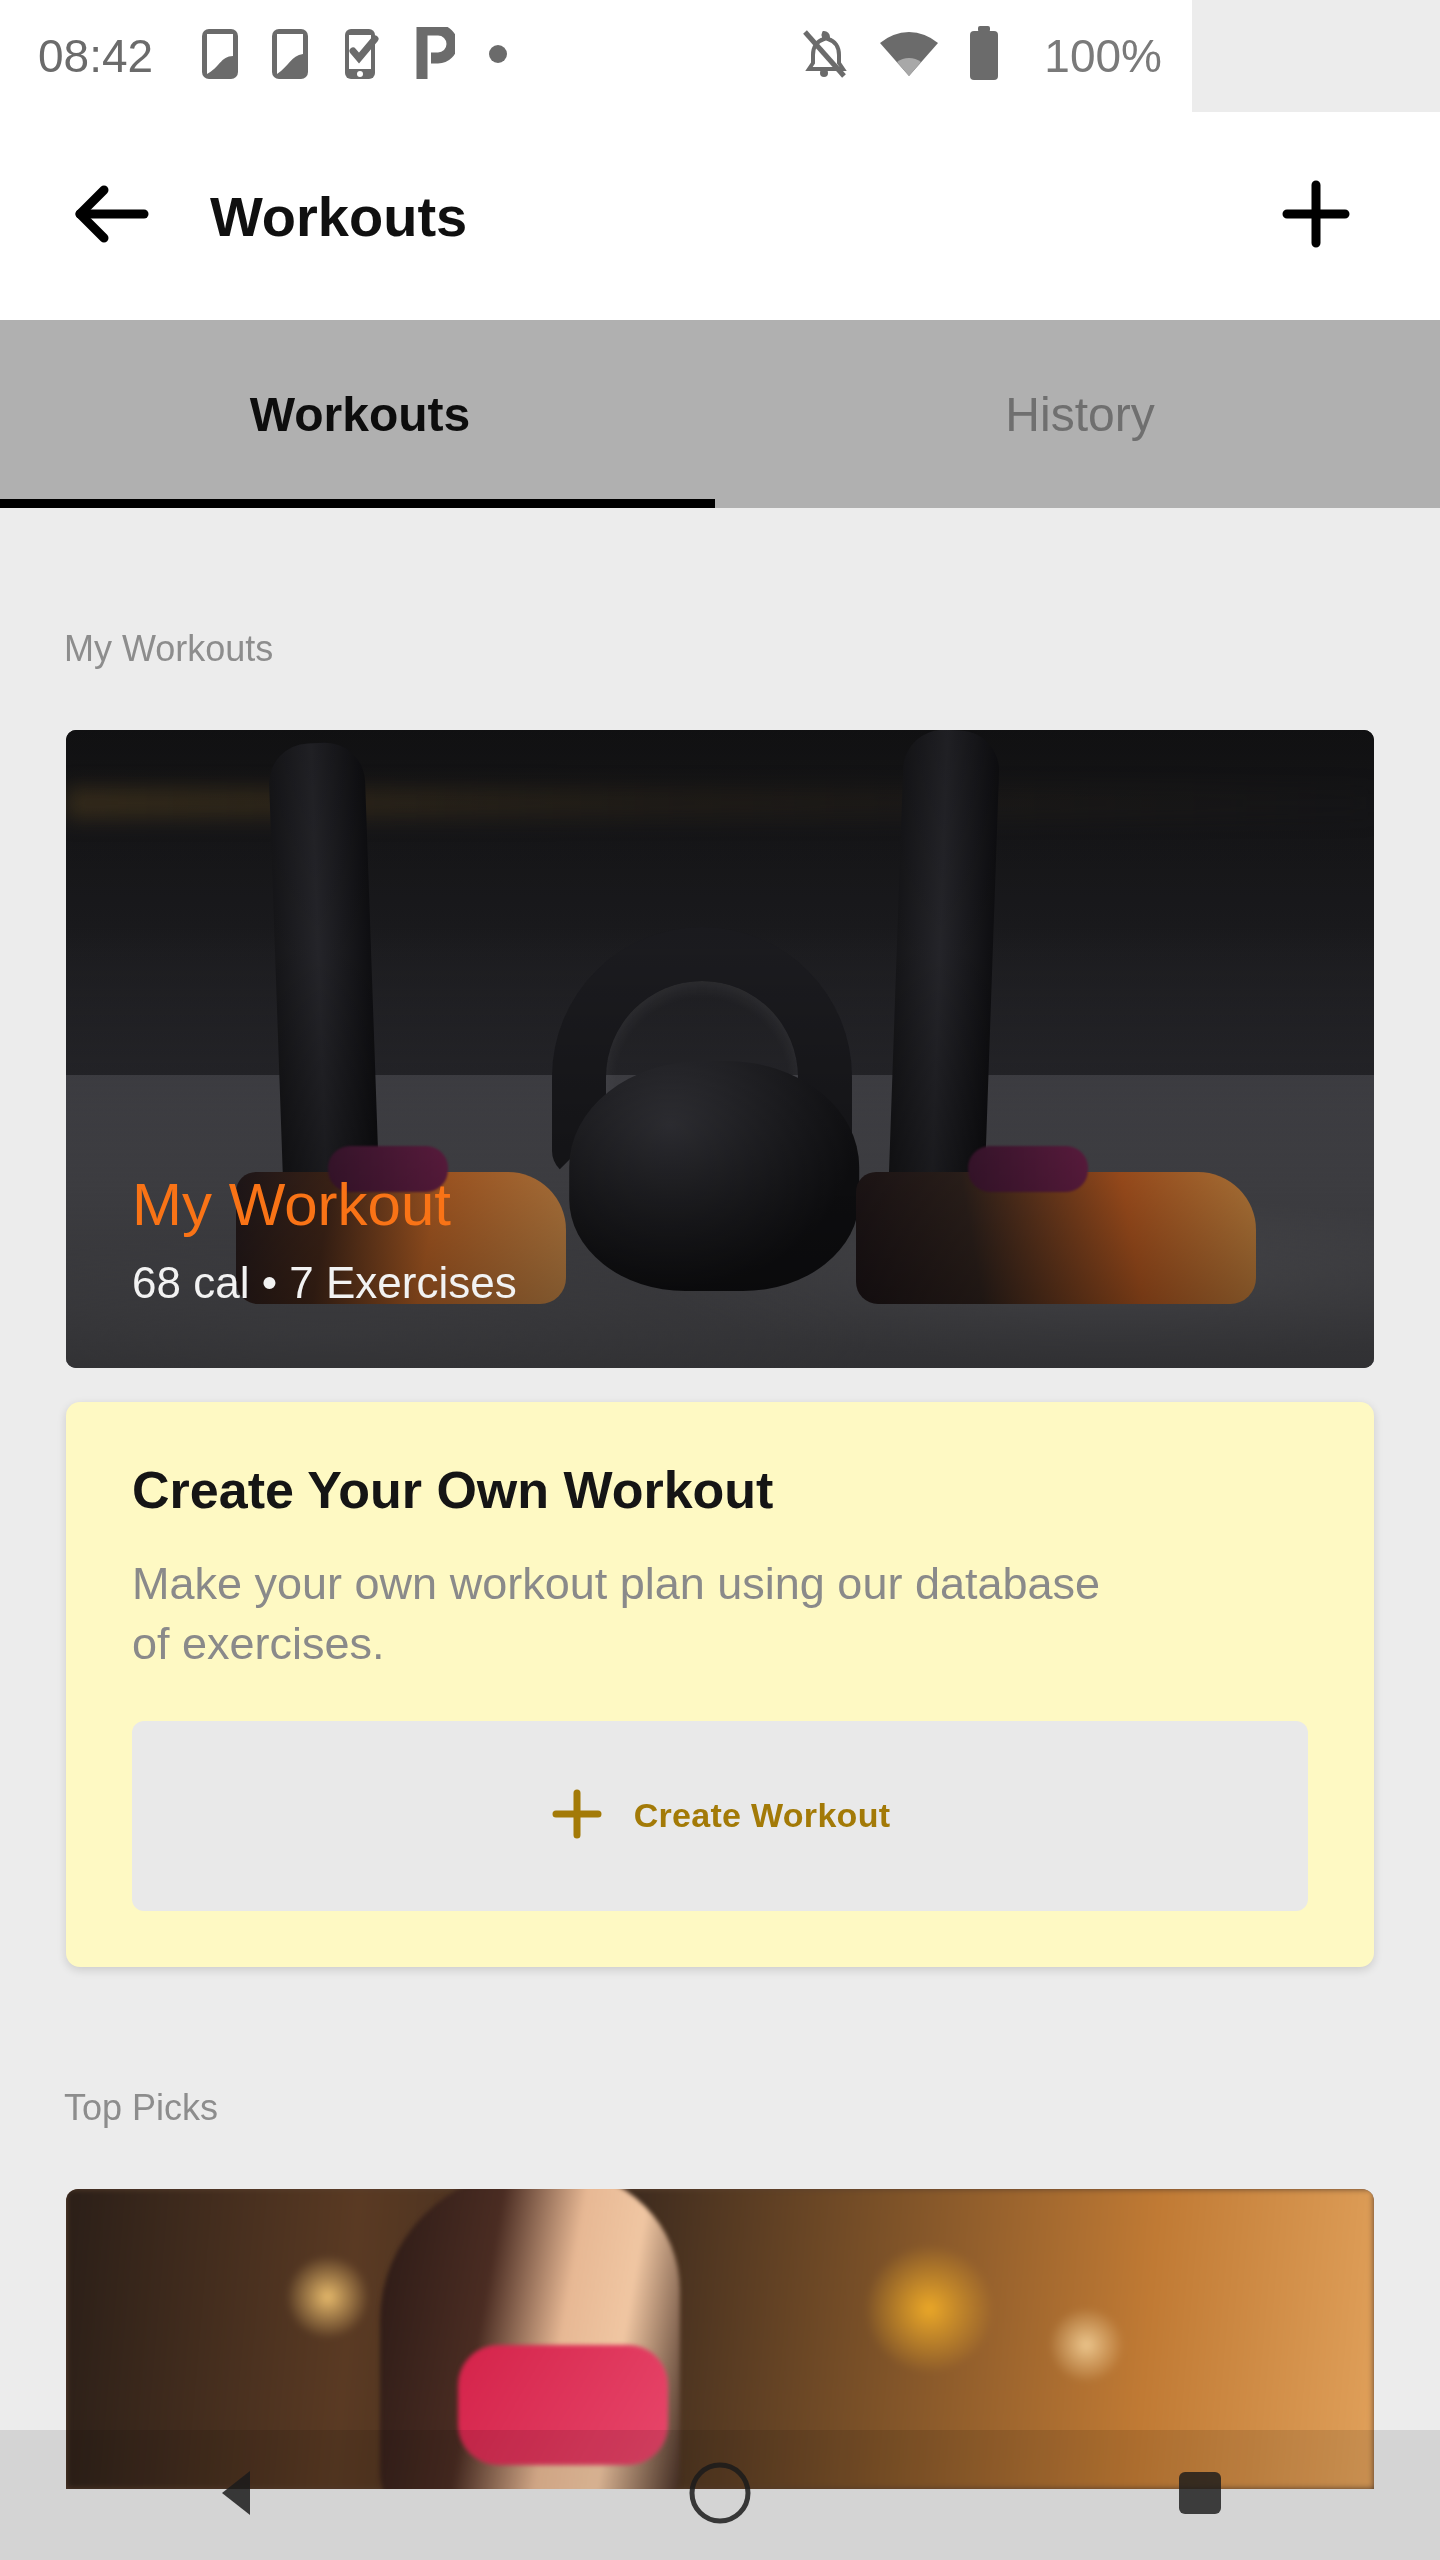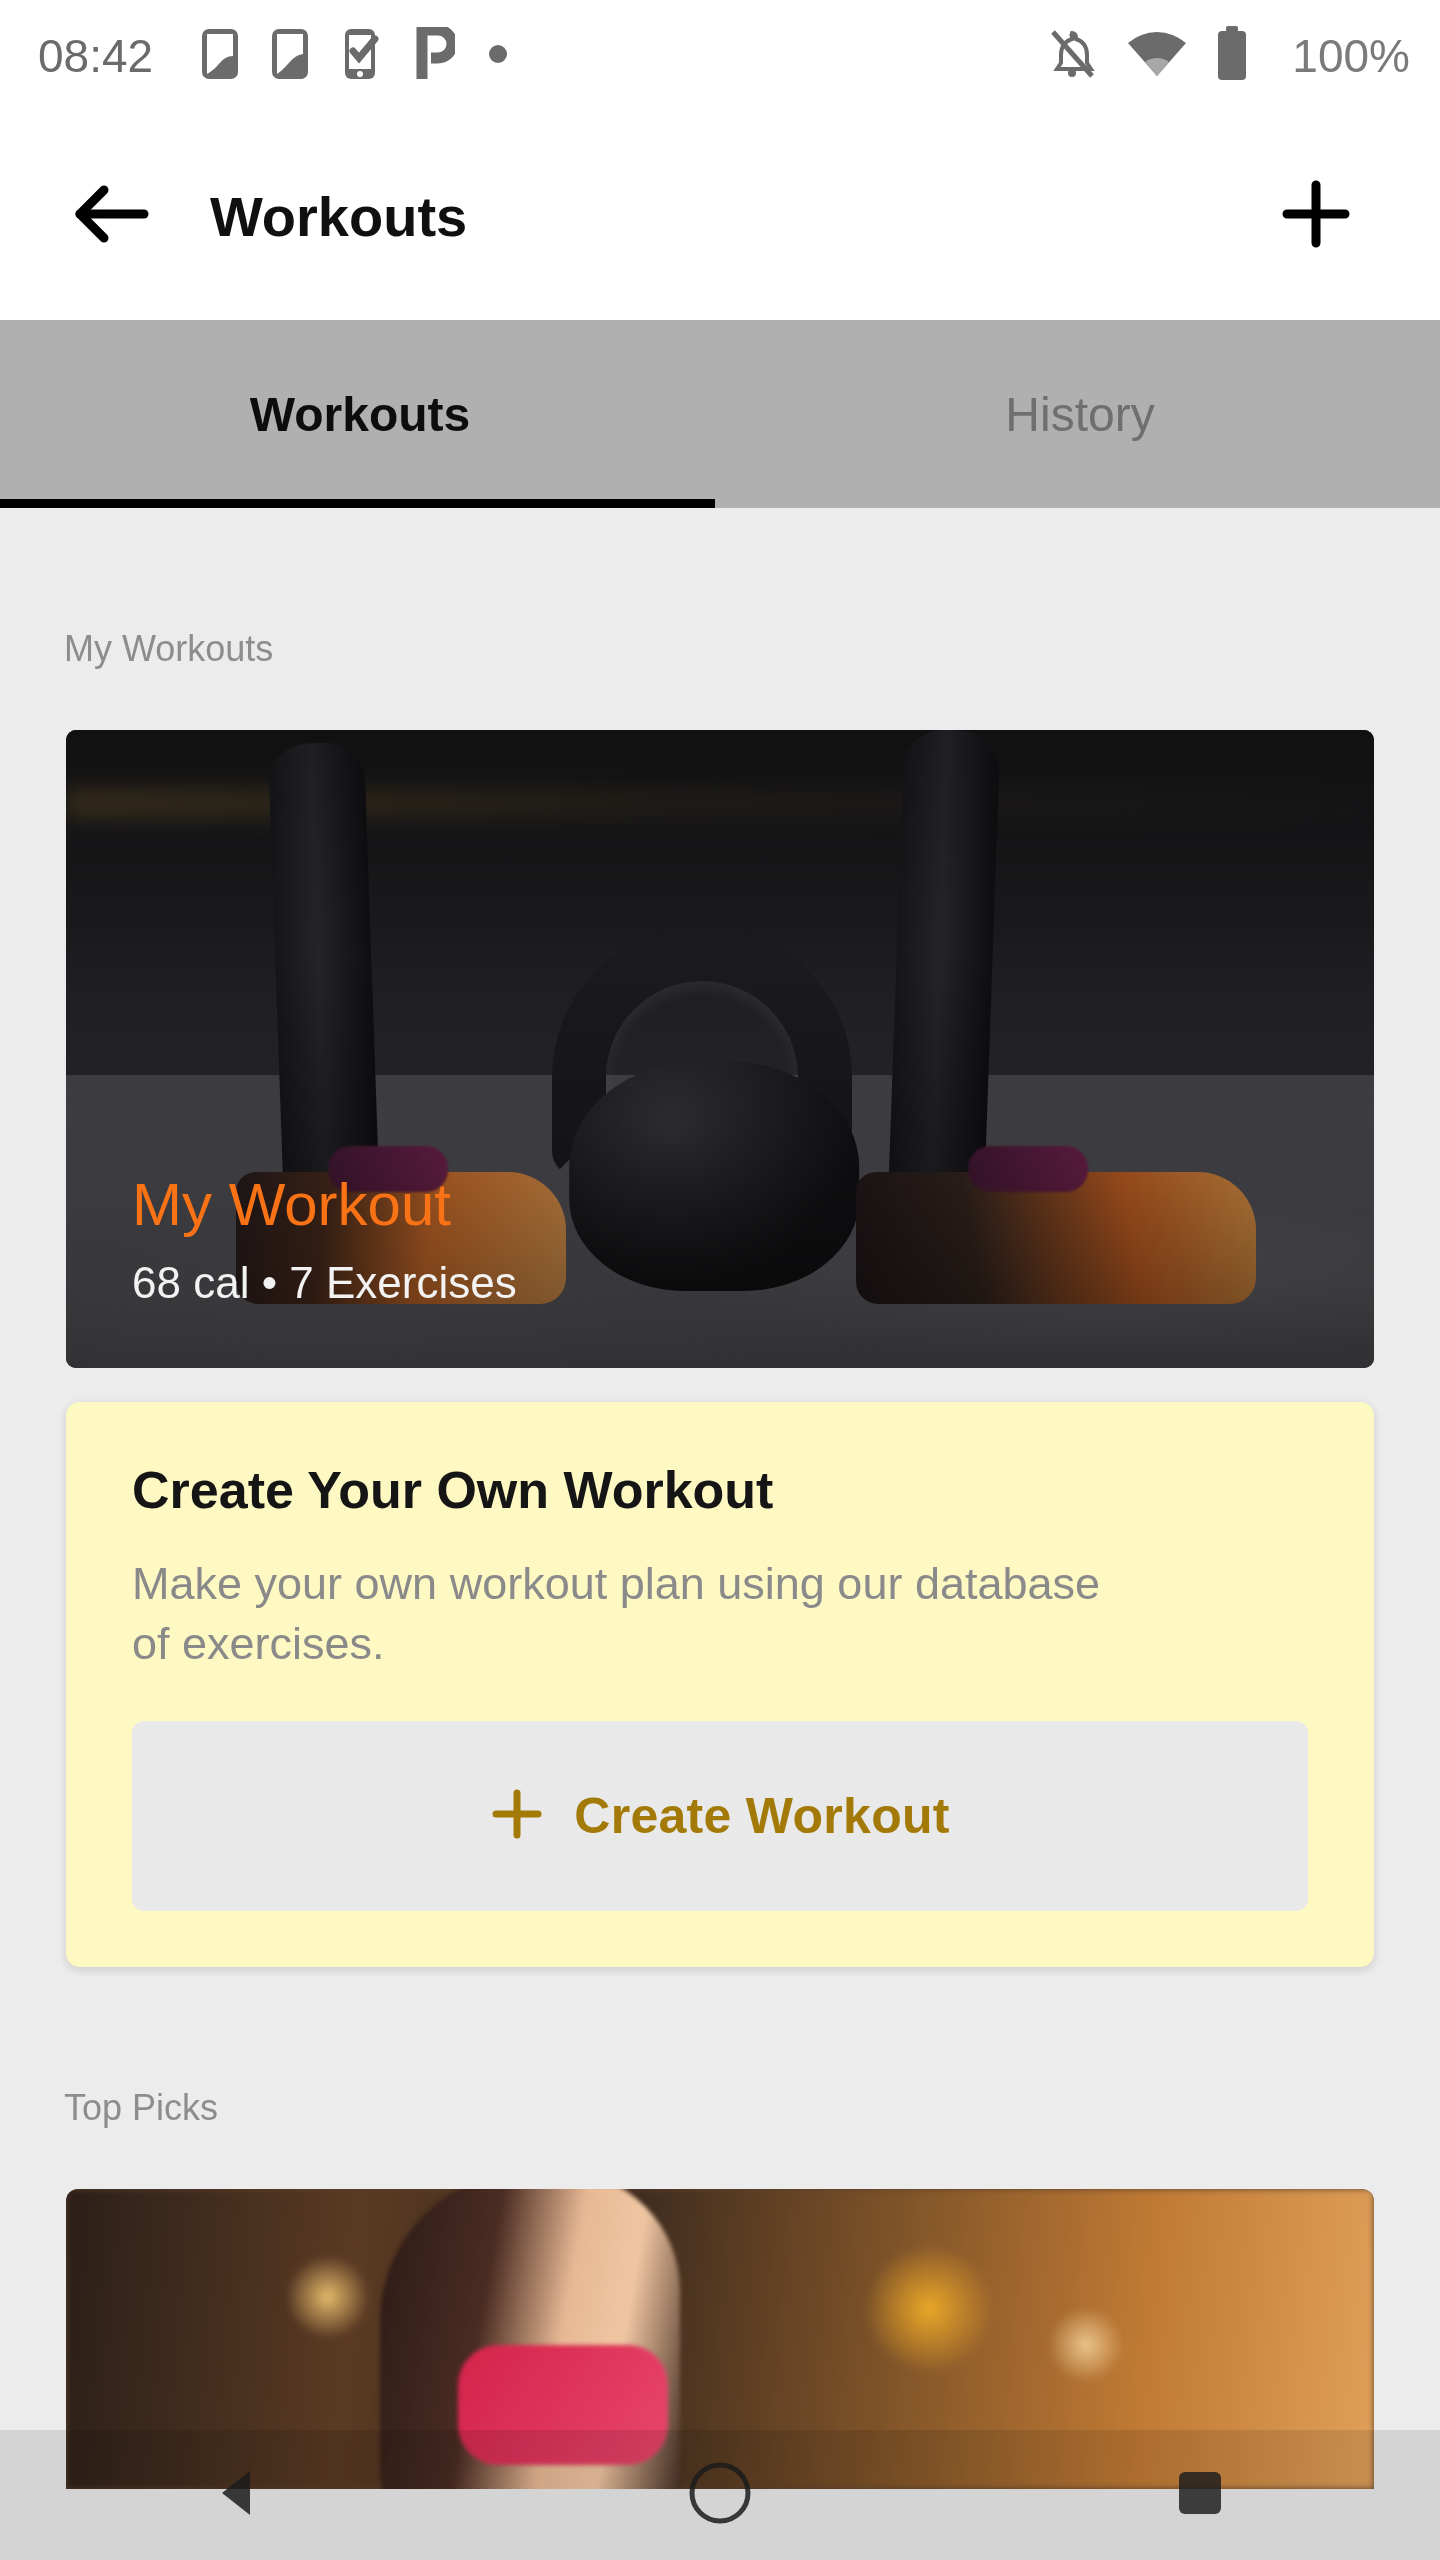--- a/index.html
+++ b/index.html
@@ -6,21 +6,21 @@
   html,body{
     width:1440px; height:2560px;
     background:#ececec;
     font-family:"Liberation Sans", sans-serif;
     overflow:hidden;
   }
   #screen{ position:relative; width:1440px; height:2560px; background:#ececec; overflow:hidden; }
 
   
   .statusbar{
-    position:absolute; top:0; left:0; width:1440px; height:112px;
+    position:absolute; top:0; left:0; width:1192px; height:112px;
     background:#ffffff; display:flex; align-items:center; padding:0 30px;
   }
   .sb-clock{ font-size:46px; color:#6b6b6b; letter-spacing:0px; margin-left:8px; }
   .sb-left-icons{ display:flex; align-items:center; gap:32px; margin-left:48px; }
   .sb-spacer{ flex:1; }
   .sb-right{ display:flex; align-items:center; gap:26px; }
   .sb-batt-text{ font-size:46px; color:#7a7a7a; margin-left:16px; }
   .ic{ display:block; }
 
   
@@ -119,21 +119,21 @@
     margin:34px 66px 0 66px; background:#fef9c3; border-radius:14px;
     box-shadow:0 3px 10px rgba(0,0,0,.14); padding:58px 66px 56px 66px;
   }
   .card-title{ font-size:52px; font-weight:bold; color:#151515; }
   .card-desc{ font-size:45px; color:#8a8a8a; line-height:1.34; margin-top:34px; max-width:1000px; }
   .create-btn{
     margin-top:46px; height:190px; background:#e9e9e9; border-radius:12px;
     display:flex; align-items:center; justify-content:center; gap:30px;
     border:none; width:100%; cursor:pointer;
   }
-  .create-btn .lbl{ font-size:50px; font-weight:bold; color:#a37a07; letter-spacing:.3px; }
+  .create-btn .lbl{ font-size:34px; font-weight:bold; color:#a37a07; letter-spacing:.3px; }
 
   
   .toppicks-card{
     margin:60px 66px 0 66px; height:300px; border-radius:12px 12px 0 0; overflow:hidden;
     position:relative; background:#5b4030;
   }
   .tp-photo{ position:absolute; inset:0;
     background:
       radial-gradient(circle 60px at 20% 36%, rgba(255,208,120,.85), transparent 70%),
       radial-gradient(circle 50px at 39% 48%, rgba(255,200,110,.6), transparent 70%),

